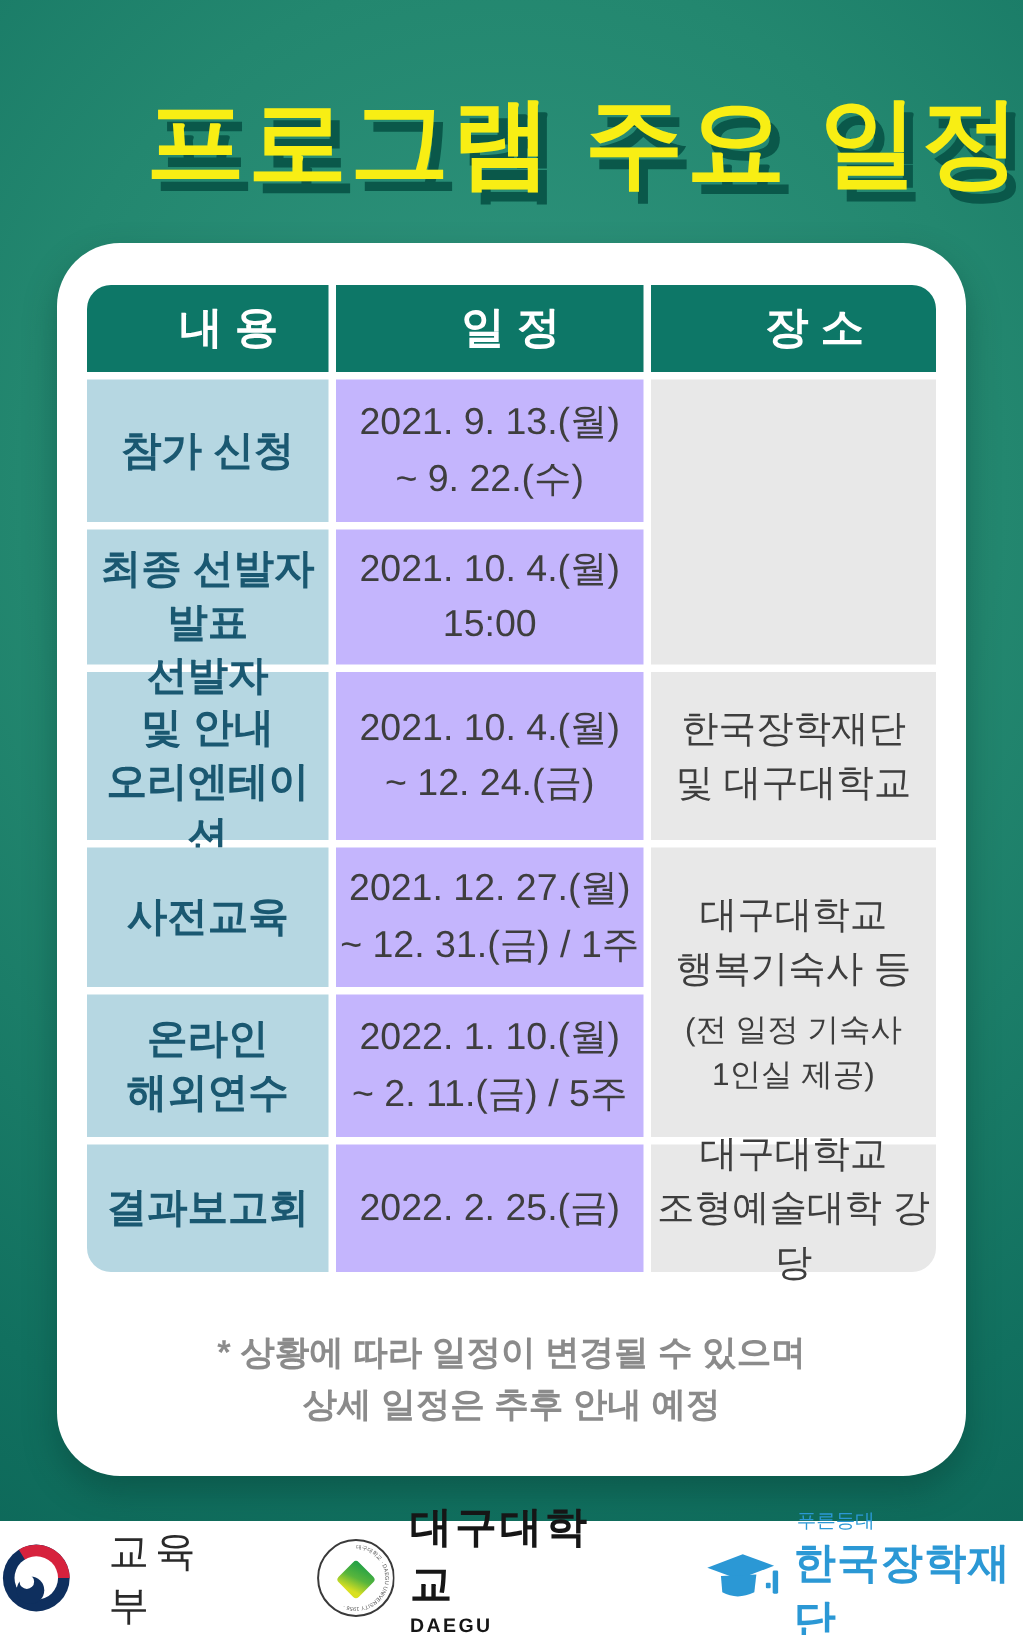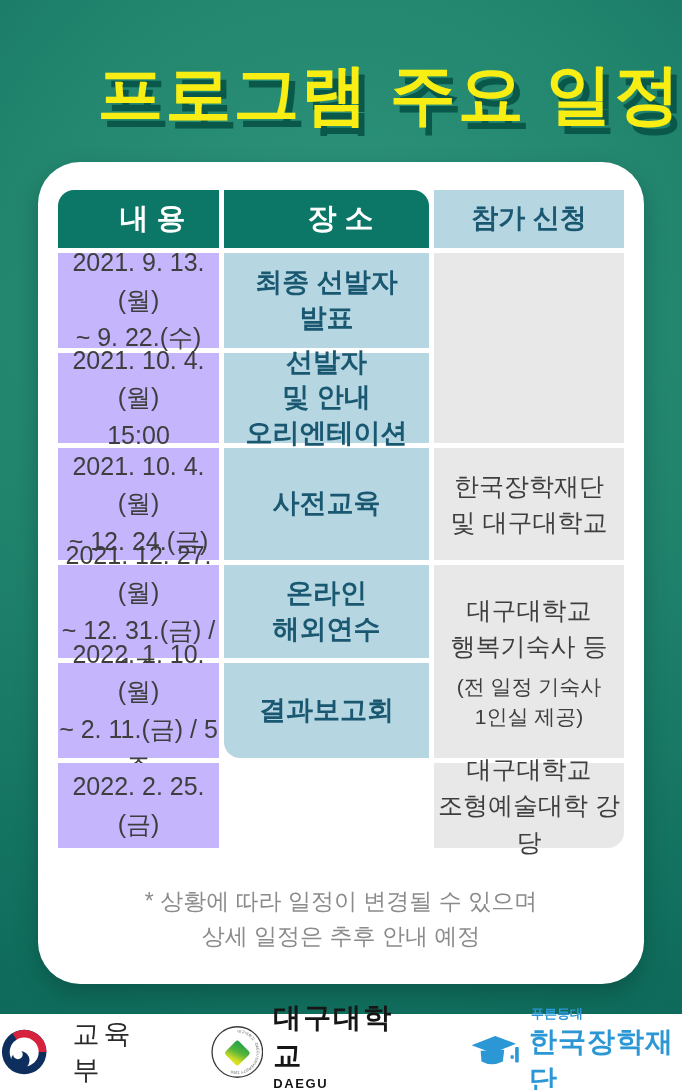--- a/index.html
+++ b/index.html
@@ -109,20 +109,21 @@
   .g-r5c3 { grid-column: 3; grid-row: 5 / span 2; }
   .g-r7c3 { grid-column: 3; grid-row: 7; }
 
   
   .note {
     margin-top: 36px;
     text-align: center;
     font-size: 23px;
     line-height: 1.5;
     color: #8b8b8b;
+    font-weight: bold;
   }
 
   
   .footer-bar {
     position: absolute;
     top: 1014px;
     left: 0;
     width: 682px;
     height: 76px;
     background: #ffffff;
@@ -135,35 +136,36 @@
   .moe-label {
     font-size: 27px;
     color: #2a2a2a;
     margin-left: 24px;
     letter-spacing: 4px;
   }
   .daegu-text { margin-left: 10px; display: flex; flex-direction: column; }
   .daegu-ko { font-size: 28px; font-weight: bold; color: #161616; letter-spacing: 2px; }
   .daegu-en { font-size: 13px; font-weight: bold; color: #161616; letter-spacing: 1.6px; margin-top: 1px; }
   .kosaf-text { margin-left: 8px; display: flex; flex-direction: column; }
-  .kosaf-tagline { font-size: 13px; font-weight: bold; color: #2b98d5; margin-left: 2px; }
+  .kosaf-tagline { font-size: 13px; font-weight: normal; color: #2b98d5; margin-left: 2px; }
   .kosaf-name { font-size: 28px; font-weight: bold; color: #2b98d5; letter-spacing: 1px; }
 </style>
 </head>
 <body>
 
 <div class="poster">
   <div class="teal-zone"></div>
 
   <h1 class="title">프로그램 주요 일정</h1>
 
   <div class="card">
     <div class="schedule-table">
 
       <div class="cell th th-first">내용</div>
+      <div class="cell th">일정</div>
       <div class="cell th th-last">장소</div>
 
       <div class="cell content-cell">
         <div>참가 신청</div>
       </div>
       <div class="cell schedule-cell">
         <div>2021. 9. 13.(월)</div>
         <div>~ 9. 22.(수)</div>
       </div>
       <div class="cell place-cell g-r2c3"></div>

